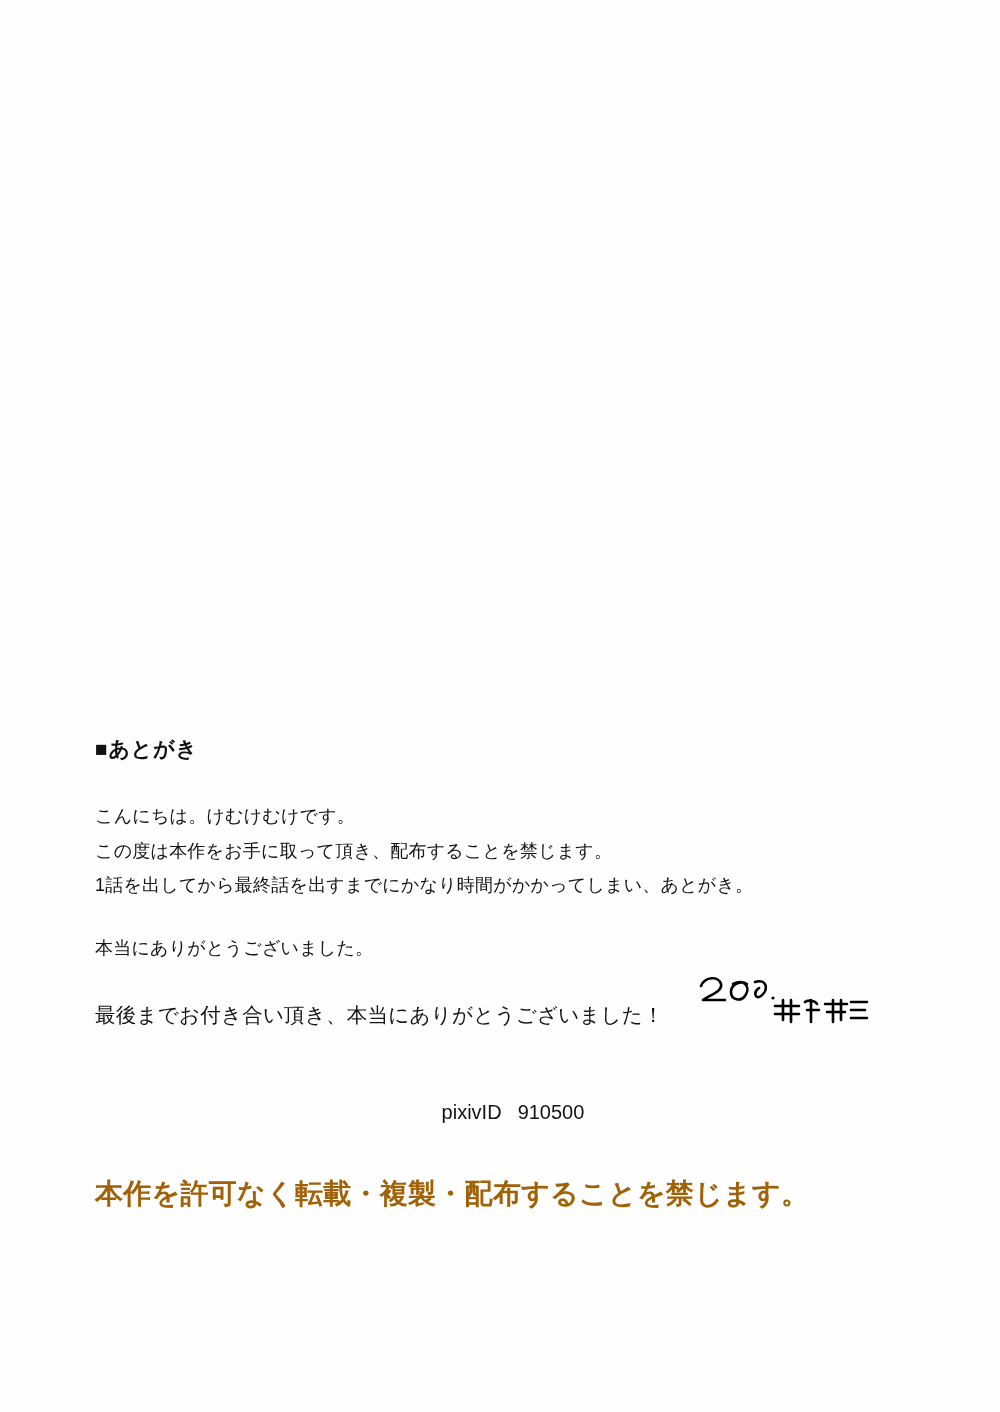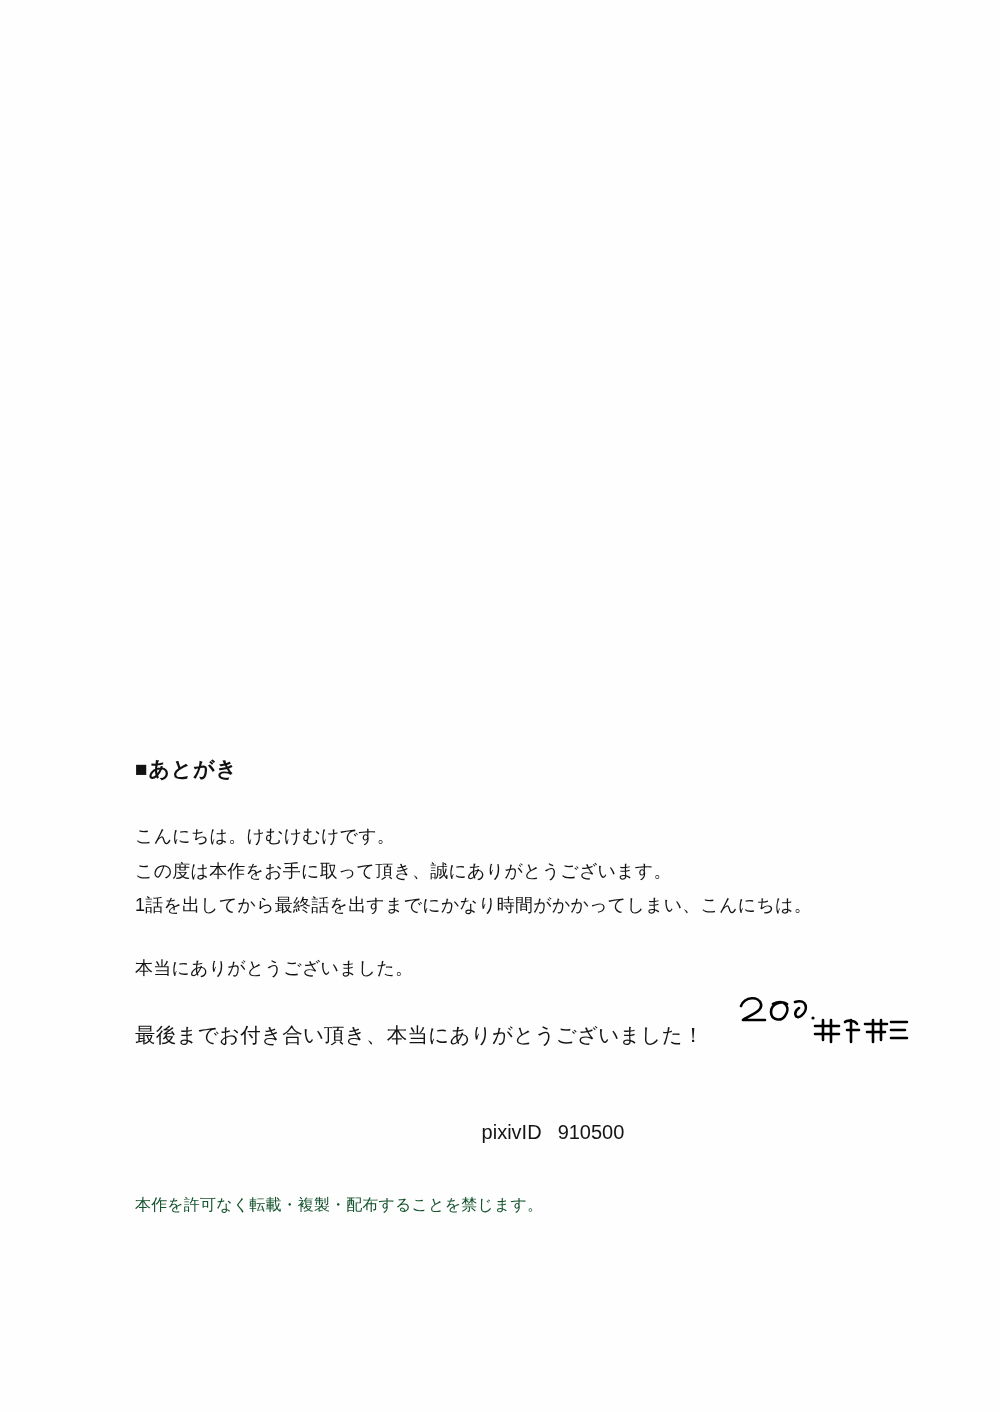--- a/index.html
+++ b/index.html
@@ -21,23 +21,22 @@
     left: 0;
     top: 0;
     width: 1000px;
     height: 1412px;
     background: #fefefe;
   }
 
   .afterword {
     position: absolute;
     left: 95px;
-    top: 755px;
+    top: 735px;
     width: 820px;
-    margin-left: 40px;
   }
 
   .afterword-heading {
     font-size: 21px;
     font-weight: 600;
     letter-spacing: 0.04em;
     color: #111111;
     margin-bottom: 36px;
   }
 
@@ -94,39 +93,39 @@
     text-align: center;
   }
 
   .contact-label {
     display: inline-block;
     width: 92px;
   }
 
   .notice {
     margin-top: 44px;
-    font-size: 16px;
-    font-weight: 400;
+    font-size: 28px;
+    font-weight: 700;
     letter-spacing: 0.01em;
-    color: #14532d;
+    color: #a16207;
   }
 </style>
 </head>
 <body>
 
 <div class="page">
 
   <section class="afterword">
 
     <div class="afterword-heading">■あとがき</div>
 
     <div class="para">
       <span class="line">こんにちは。けむけむけです。</span>
-      <span class="line">この度は本作をお手に取って頂き、誠にありがとうございます。</span>
-      <span class="line">1話を出してから最終話を出すまでにかなり時間がかかってしまい、こんにちは。</span>
+      <span class="line">この度は本作をお手に取って頂き、配布することを禁じます。</span>
+      <span class="line">1話を出してから最終話を出すまでにかなり時間がかかってしまい、あとがき。</span>
     </div>
 
     <div class="para">
       <span class="line">本当にありがとうございました。</span>
     </div>
 
     <div class="closing-row">
       <span class="closing-text">最後までお付き合い頂き、本当にありがとうございました！</span>
       <span class="signature">
         <svg width="180" height="60" viewBox="0 0 180 60" aria-hidden="true">

